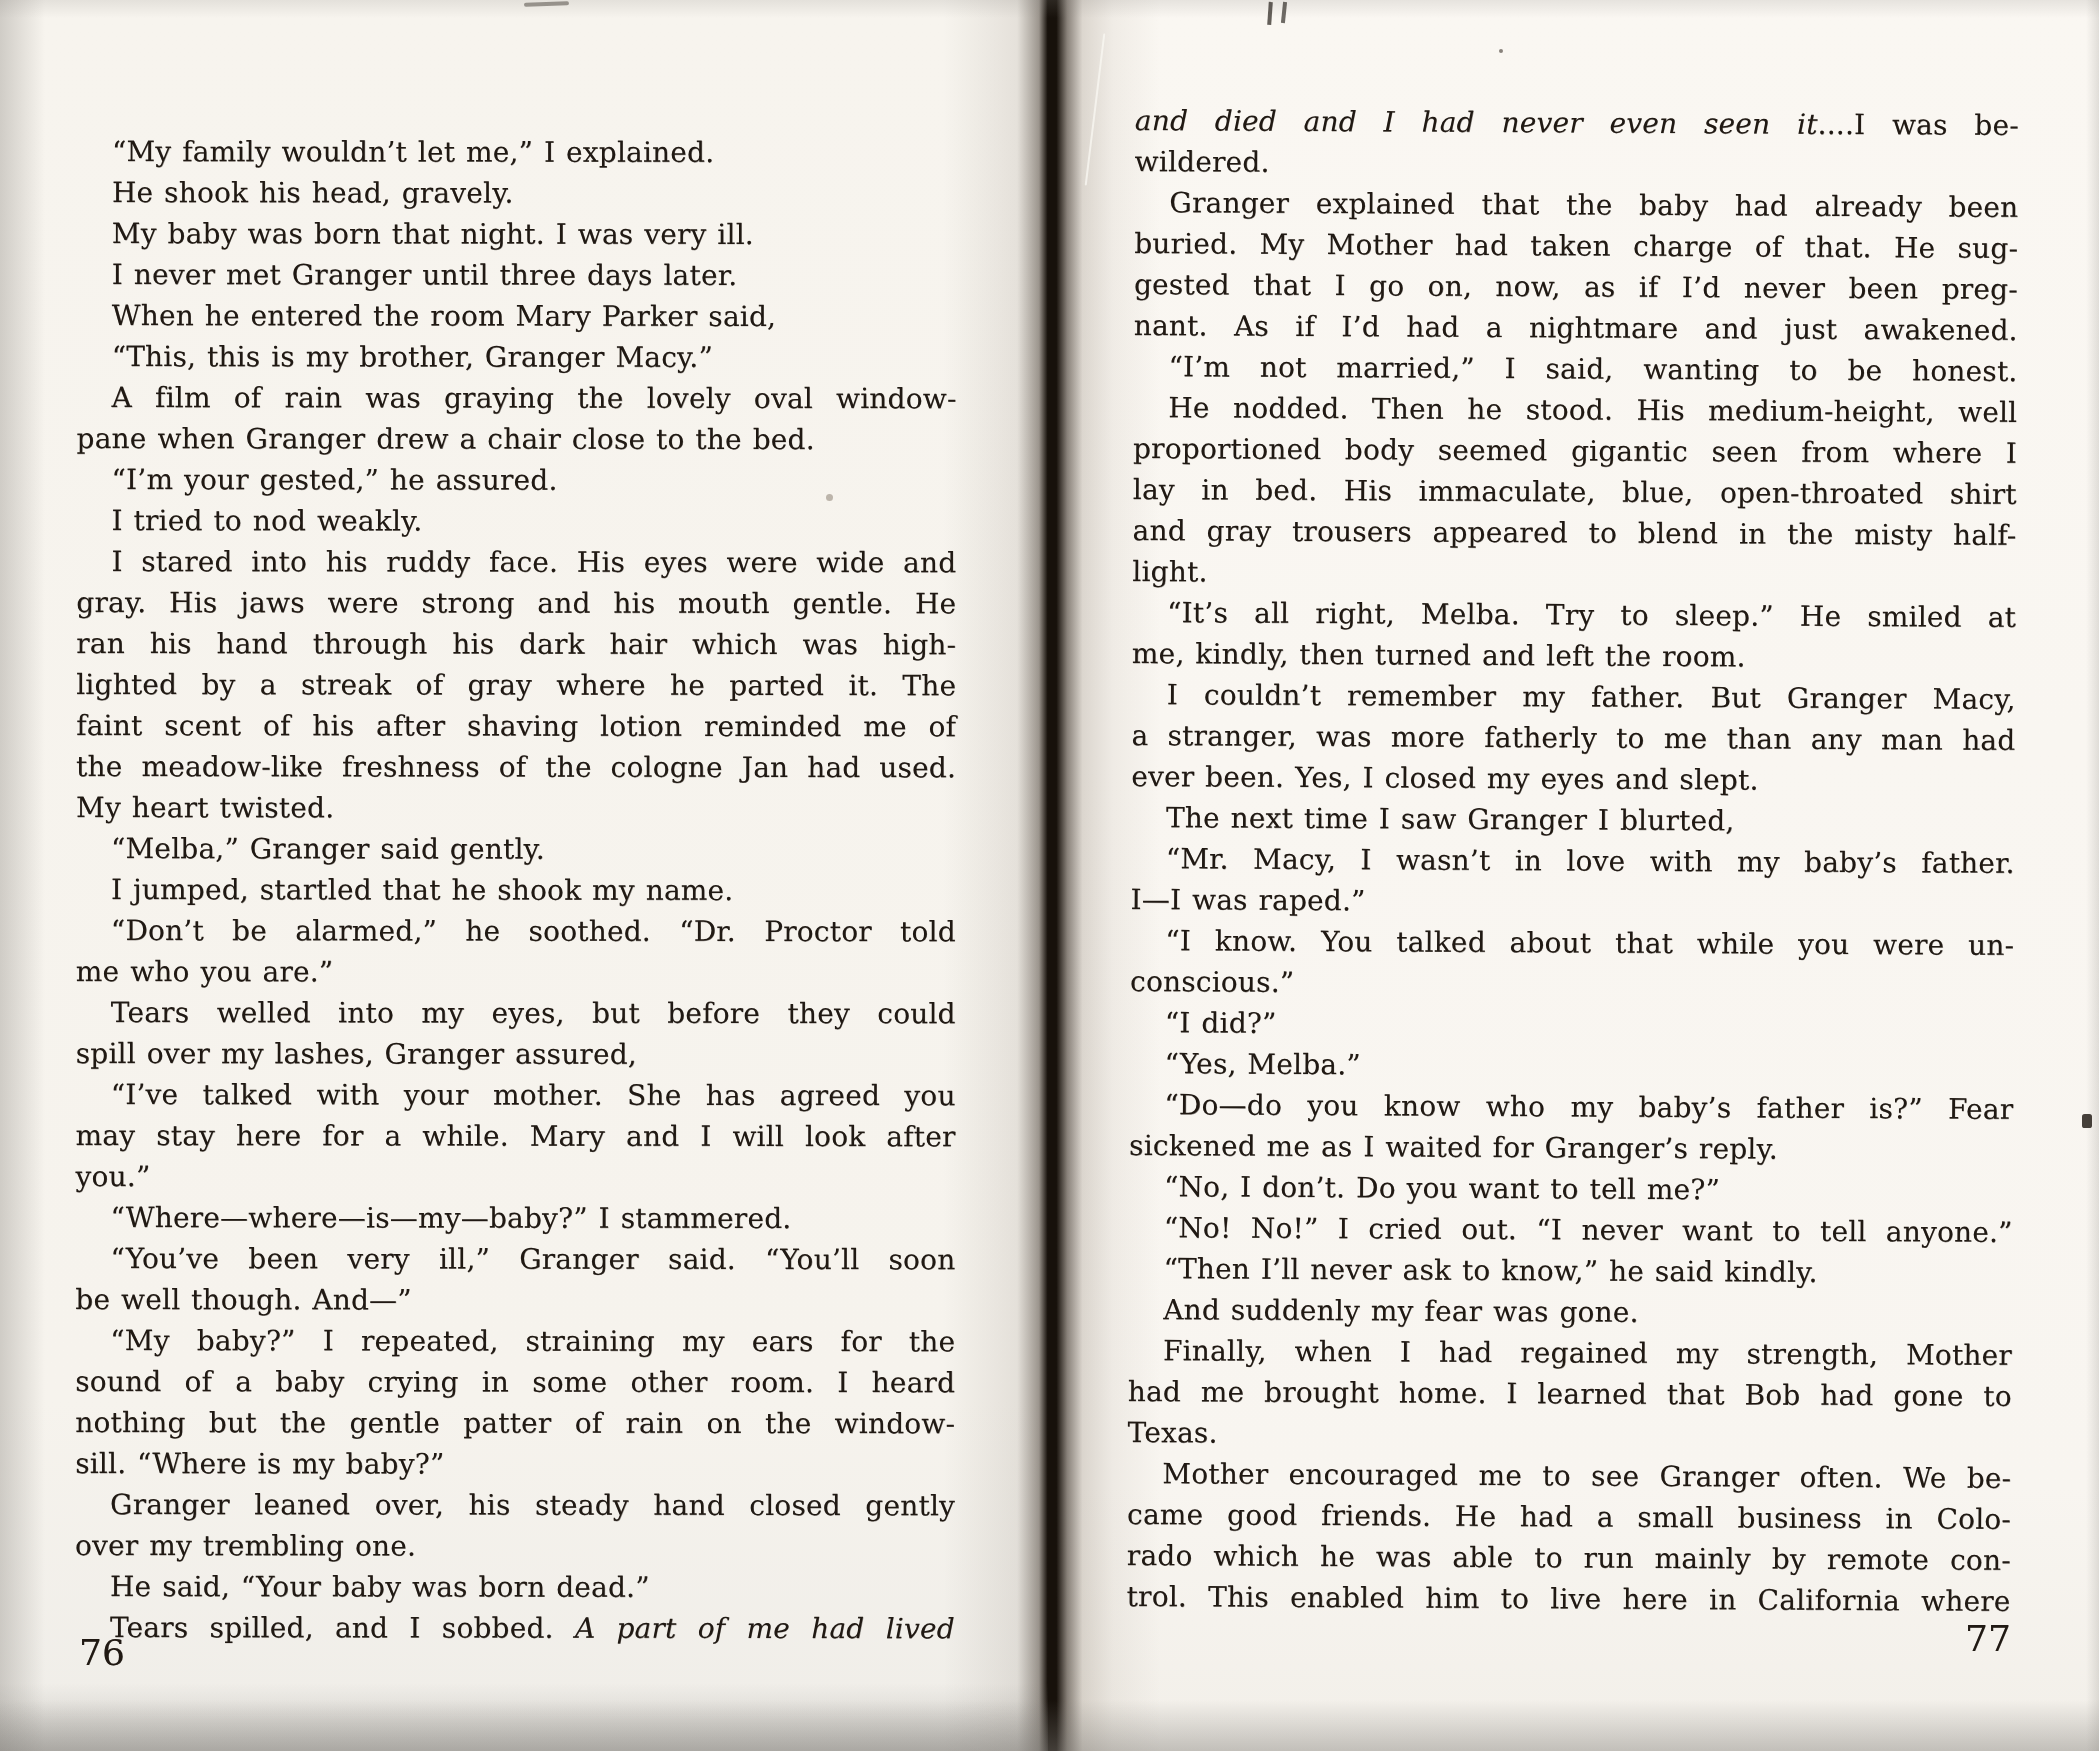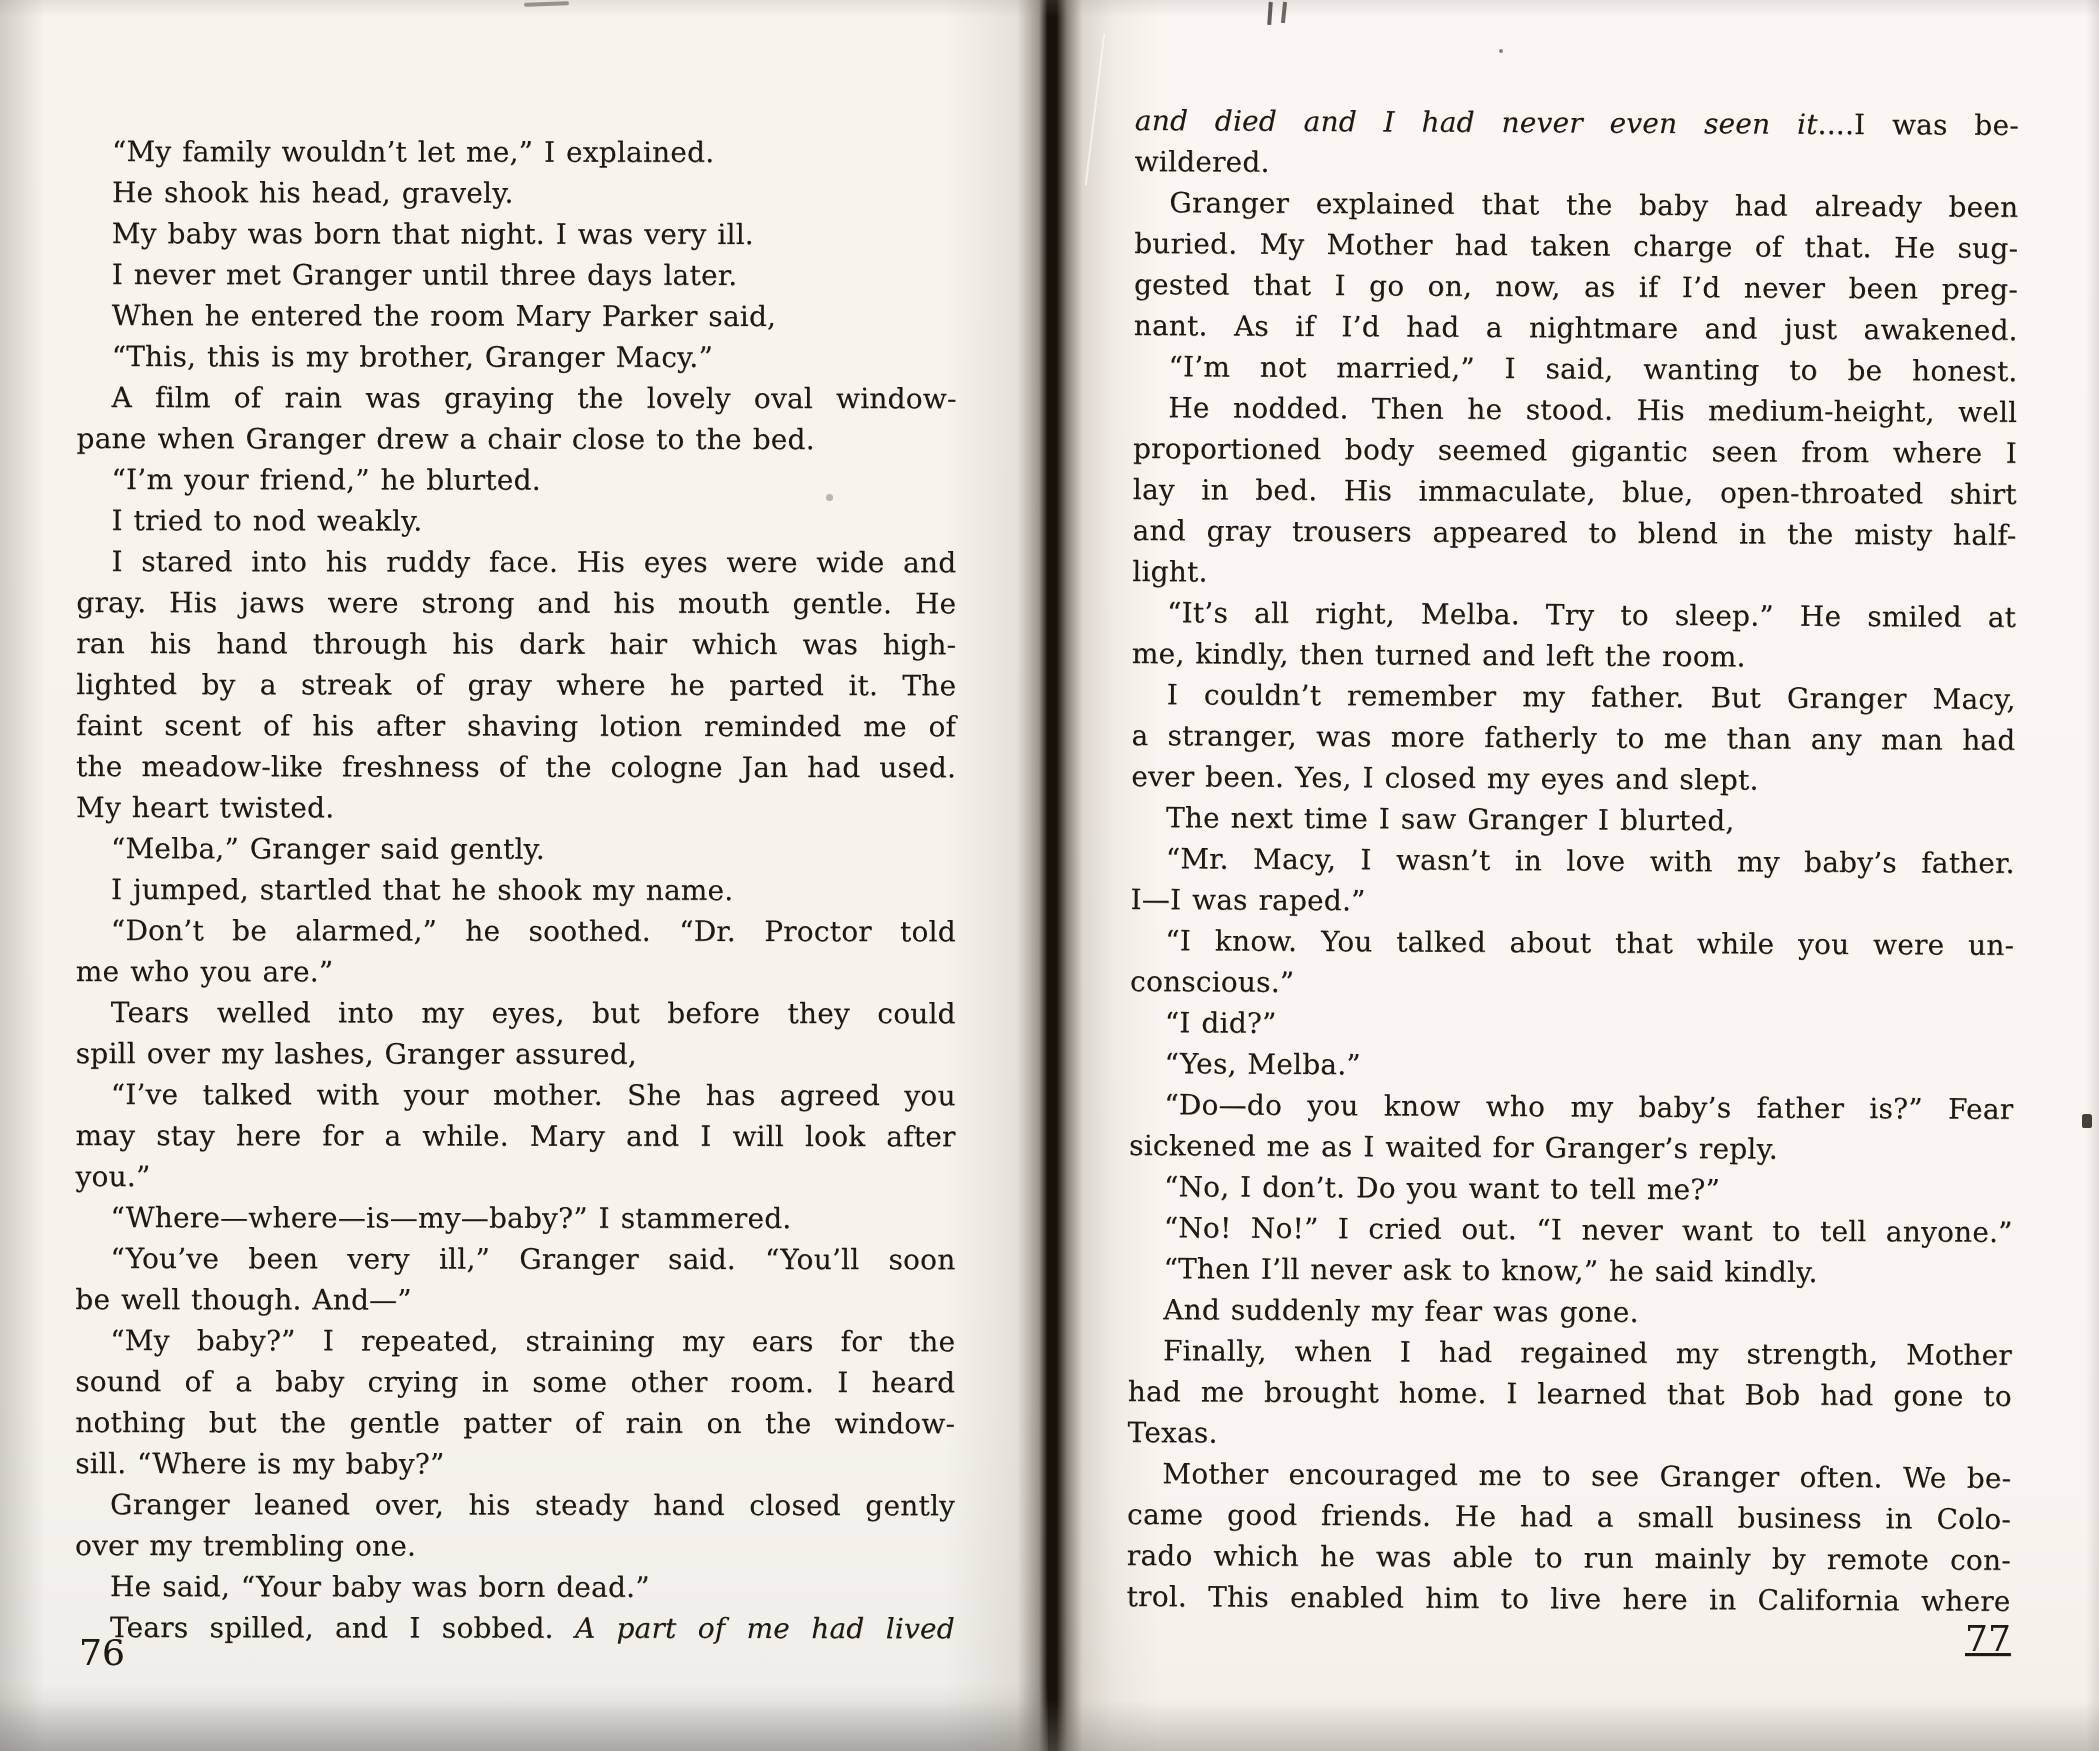--- a/index.html
+++ b/index.html
@@ -38,21 +38,21 @@
   }
   #left-text{left:77px;top:131px;width:880px;transform:rotate(0.08deg);transform-origin:0 0;}
   #right-text{left:1135px;top:100px;width:884px;transform:rotate(0.32deg);transform-origin:0 0;}
   .line{text-align:left;}
   .line.j{text-align:justify;text-align-last:justify;}
   .line.in{padding-left:35px;}
   .it{font-style:italic;}
 
   .pagenum{position:absolute;color:var(--ink,#201913);font-size:36px;text-shadow:0.3px 0.4px 0.4px rgba(32,25,19,0.45);}
   #pn-left{left:79px;top:1632px;}
-  #pn-right{left:1965px;top:1618px;text-decoration:underline;}
+  #pn-right{left:1965px;top:1618px;}
 
   .speck{position:absolute;pointer-events:none;}
   #speck-1{left:524px;top:1.7px;width:45px;height:4.4px;background:rgba(50,44,38,0.45);border-radius:2.6px;transform:rotate(-2deg);}
   #speck-2{left:1268px;top:1.7px;width:4.4px;height:23px;background:rgba(35,30,24,0.7);transform:rotate(4deg);}
   #speck-3{left:1282px;top:1.7px;width:4.4px;height:21px;background:rgba(35,30,24,0.65);transform:rotate(6deg);}
   #speck-4{left:1499px;top:49px;width:4.4px;height:4.4px;background:rgba(60,52,44,0.6);border-radius:50%;}
   #speck-5{left:2082px;top:1114px;width:9.6px;height:14px;background:rgba(25,19,13,0.8);border-radius:2.6px;}
   #speck-6{left:826px;top:494px;width:7px;height:7px;background:rgba(130,118,104,0.5);border-radius:50%;}
   #hair-1{left:1094px;top:33px;width:1.7px;height:153px;background:rgba(250,248,243,0.75);transform:rotate(7deg);border-radius:1.7px;}
 </style>
@@ -65,21 +65,21 @@
 
 <div id="left-text" class="textcol">
     <div class="line in"><span>“My family wouldn’t let me,” I explained.</span></div>
     <div class="line in"><span>He shook his head, gravely.</span></div>
     <div class="line in"><span>My baby was born that night. I was very ill.</span></div>
     <div class="line in"><span>I never met Granger until three days later.</span></div>
     <div class="line in"><span>When he entered the room Mary Parker said,</span></div>
     <div class="line in"><span>“This, this is my brother, Granger Macy.”</span></div>
     <div class="line in j"><span>A film of rain was graying the lovely oval window-</span></div>
     <div class="line"><span>pane when Granger drew a chair close to the bed.</span></div>
-    <div class="line in"><span>“I’m your friend,” he blurted.</span></div>
+    <div class="line in"><span>“I’m your gested,” he assured.</span></div>
     <div class="line in"><span>I tried to nod weakly.</span></div>
     <div class="line in j"><span>I stared into his ruddy face. His eyes were wide and</span></div>
     <div class="line j"><span>gray. His jaws were strong and his mouth gentle. He</span></div>
     <div class="line j"><span>ran his hand through his dark hair which was high-</span></div>
     <div class="line j"><span>lighted by a streak of gray where he parted it. The</span></div>
     <div class="line j"><span>faint scent of his after shaving lotion reminded me of</span></div>
     <div class="line j"><span>the meadow-like freshness of the cologne Jan had used.</span></div>
     <div class="line"><span>My heart twisted.</span></div>
     <div class="line in"><span>“Melba,” Granger said gently.</span></div>
     <div class="line in"><span>I jumped, startled that he shook my name.</span></div>

